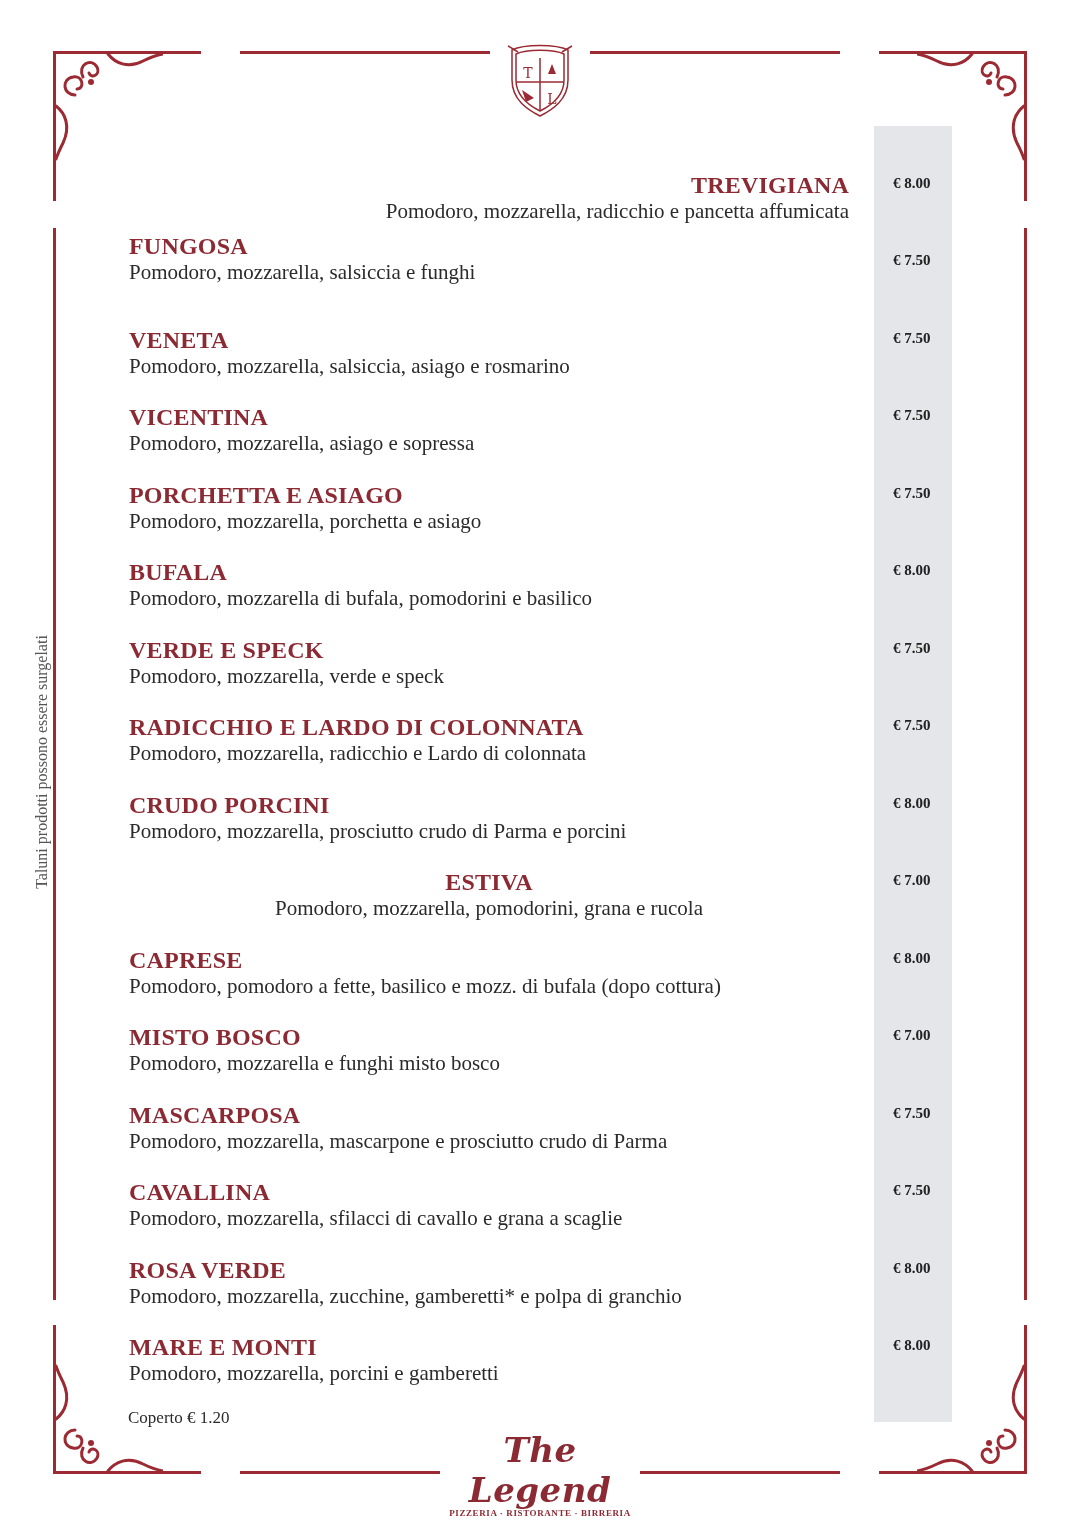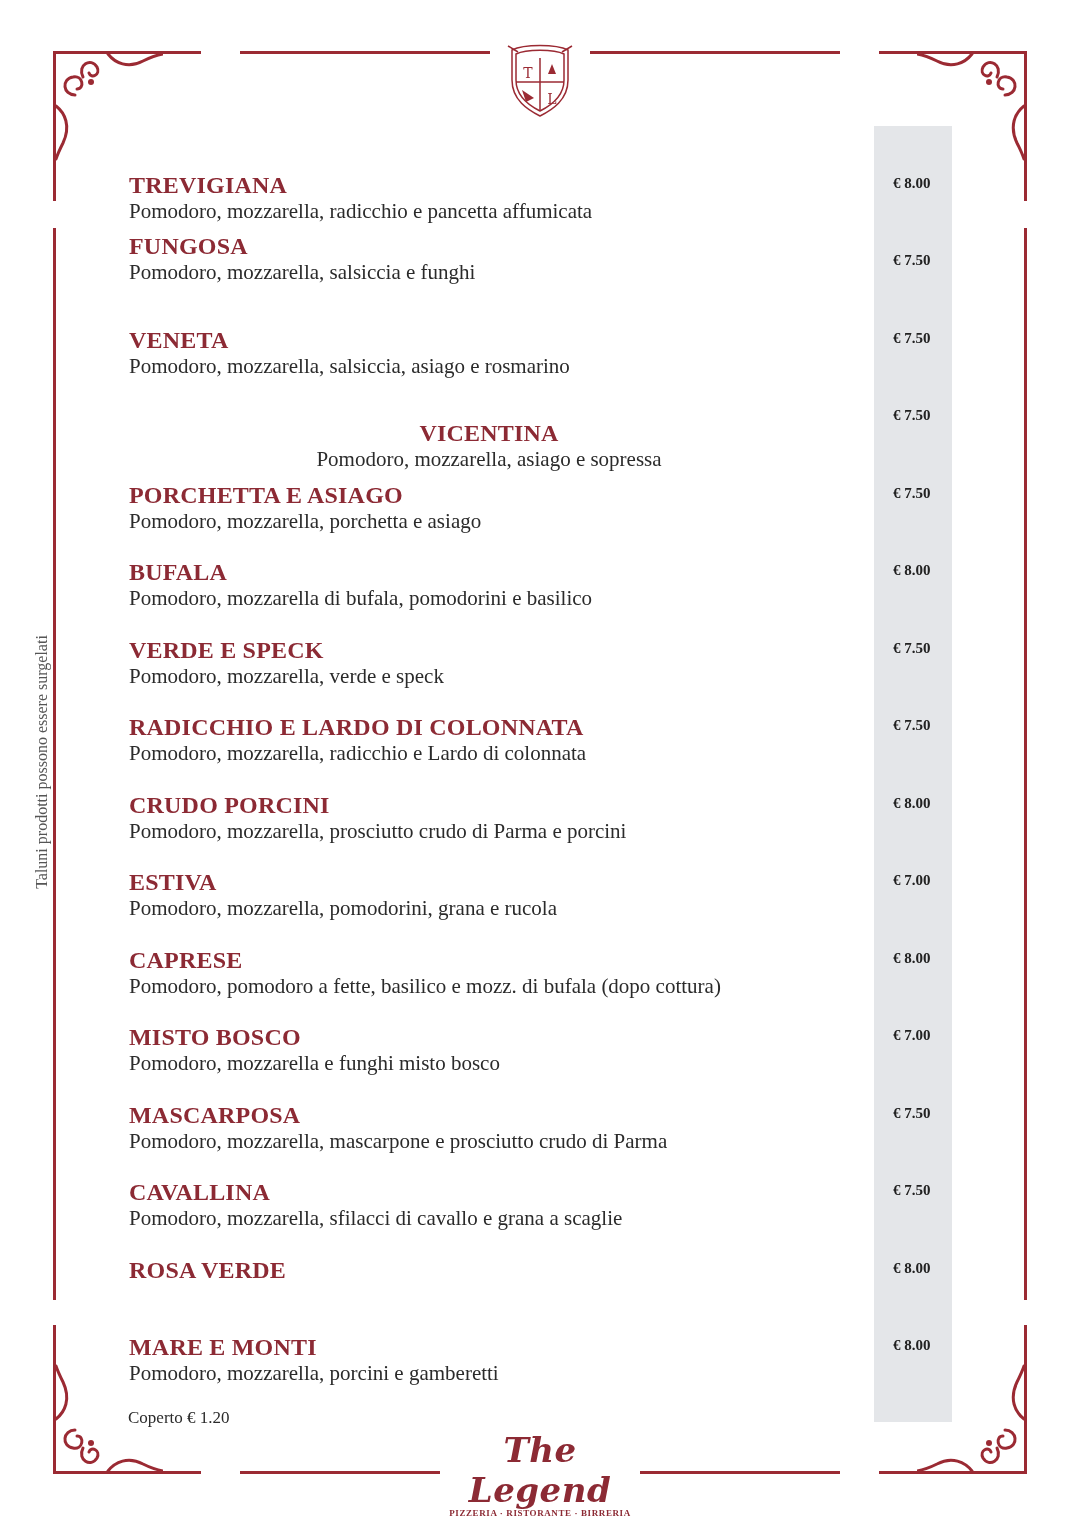--- a/index.html
+++ b/index.html
@@ -87,39 +87,39 @@
   <text x="24" y="38" font-size="14" fill="#9b2a33" text-anchor="middle" font-family="DejaVu Serif, serif">T</text>
   <text x="48" y="64" font-size="14" fill="#9b2a33" text-anchor="middle" font-family="DejaVu Serif, serif">L</text>
   <path d="M44 34 L 48 24 L 52 34 Z" fill="#9b2a33"></path>
   <path d="M18 50 L 30 58 L 22 62 Z" fill="#9b2a33"></path>
 </svg>
 
 <div class="price-col"></div>
 
 <div class="side-note">Taluni prodotti possono essere surgelati</div>
 
-<div class="item" style="top:171px;">
+<div class="item" style="top:171px;text-align:right;">
   <div class="item-name">TREVIGIANA</div>
   <div class="item-desc">Pomodoro, mozzarella, radicchio e pancetta affumicata</div>
 </div>
 <div class="item-price" style="top:175px;">€ 8.00</div>
 
 <div class="item" style="top:232px;">
   <div class="item-name">FUNGOSA</div>
   <div class="item-desc">Pomodoro, mozzarella, salsiccia e funghi</div>
 </div>
 <div class="item-price" style="top:252px;">€ 7.50</div>
 
 <div class="item" style="top:326px;">
   <div class="item-name">VENETA</div>
   <div class="item-desc">Pomodoro, mozzarella, salsiccia, asiago e rosmarino</div>
 </div>
 <div class="item-price" style="top:330px;">€ 7.50</div>
 
-<div class="item" style="top:419px;text-align:center;">
+<div class="item" style="top:403px;">
   <div class="item-name">VICENTINA</div>
   <div class="item-desc">Pomodoro, mozzarella, asiago e sopressa</div>
 </div>
 <div class="item-price" style="top:407px;">€ 7.50</div>
 
 <div class="item" style="top:481px;">
   <div class="item-name">PORCHETTA E ASIAGO</div>
   <div class="item-desc">Pomodoro, mozzarella, porchetta e asiago</div>
 </div>
 <div class="item-price" style="top:485px;">€ 7.50</div>
@@ -141,21 +141,21 @@
   <div class="item-desc">Pomodoro, mozzarella, radicchio e Lardo di colonnata</div>
 </div>
 <div class="item-price" style="top:717px;">€ 7.50</div>
 
 <div class="item" style="top:791px;">
   <div class="item-name">CRUDO PORCINI</div>
   <div class="item-desc">Pomodoro, mozzarella, prosciutto crudo di Parma e porcini</div>
 </div>
 <div class="item-price" style="top:795px;">€ 8.00</div>
 
-<div class="item" style="top:868px;">
+<div class="item" style="top:868px;text-align:center;">
   <div class="item-name">ESTIVA</div>
   <div class="item-desc">Pomodoro, mozzarella, pomodorini, grana e rucola</div>
 </div>
 <div class="item-price" style="top:872px;">€ 7.00</div>
 
 <div class="item" style="top:946px;">
   <div class="item-name">CAPRESE</div>
   <div class="item-desc">Pomodoro, pomodoro a fette, basilico e mozz. di bufala (dopo cottura)</div>
 </div>
 <div class="item-price" style="top:950px;">€ 8.00</div>
@@ -173,20 +173,21 @@
 <div class="item-price" style="top:1105px;">€ 7.50</div>
 
 <div class="item" style="top:1178px;">
   <div class="item-name">CAVALLINA</div>
   <div class="item-desc">Pomodoro, mozzarella, sfilacci di cavallo e grana a scaglie</div>
 </div>
 <div class="item-price" style="top:1182px;">€ 7.50</div>
 
 <div class="item" style="top:1256px;">
   <div class="item-name">ROSA VERDE</div>
+  <div class="item-desc">Pomodoro, mozzarella, zucchine, gamberetti* e polpa di granchio</div>
 </div>
 <div class="item-price" style="top:1260px;">€ 8.00</div>
 
 <div class="item" style="top:1333px;">
   <div class="item-name">MARE E MONTI</div>
   <div class="item-desc">Pomodoro, mozzarella, porcini e gamberetti</div>
 </div>
 <div class="item-price" style="top:1337px;">€ 8.00</div>
 
 <div class="coperto">Coperto € 1.20</div>

